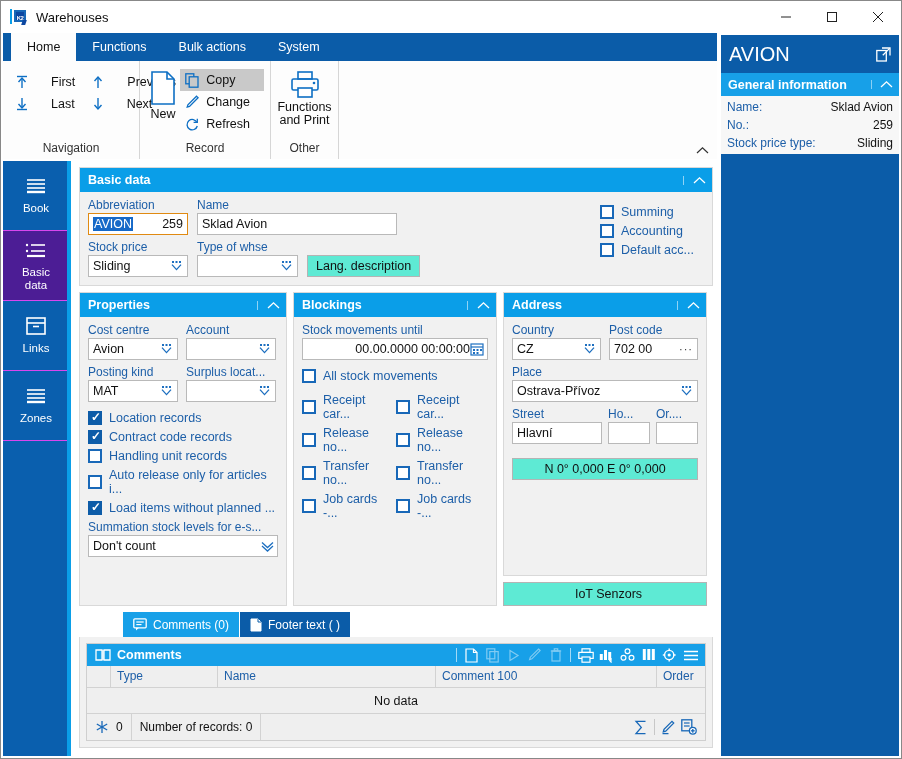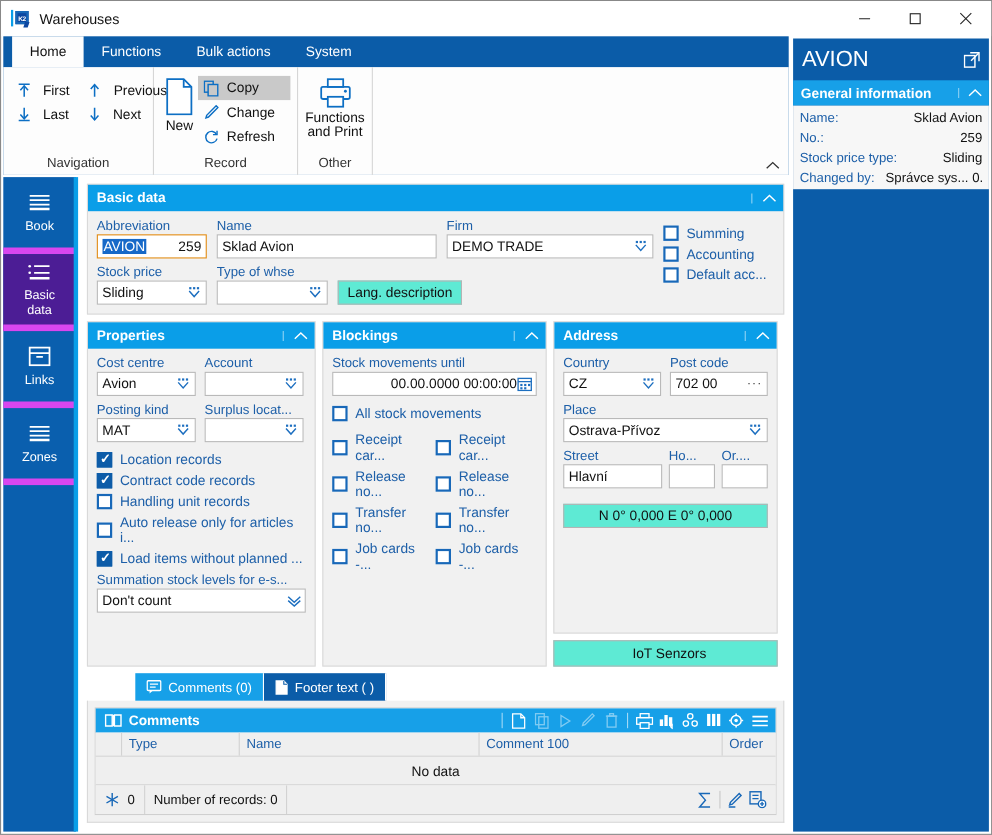--- a/index.html
+++ b/index.html
@@ -28,34 +28,34 @@
   
   .ribbon { background:#0b5ca8; height:126px; position:relative; }
   .ribbon-tabs { display:flex; height:28px; padding-left:8px; }
   .rtab { height:28px; padding:0 16px; display:flex; align-items:center; color:#fff; font-size:12.5px; }
   .rtab.active { background:#fdfdfd; color:#111; }
   .ribbon-body { position:absolute; left:0; right:0; top:28px; bottom:0; background:#fdfdfd; display:flex; }
   .rgroup { position:relative; height:98px; border-right:1px solid #d6d6d6; display:flex; flex-direction:column; }
   .rgroup-content { flex:1; display:flex; align-items:flex-start; padding:6px 6px 0 6px; }
   .rgroup-label { height:20px; text-align:center; font-size:12px; color:#333; line-height:18px; }
   .nav-col { display:flex; flex-direction:column; justify-content:center; padding-top:4px; }
-  .nav-item { display:flex; align-items:center; gap:10px; padding:3px 10px 3px 6px; font-size:12.5px; color:#111; }
+  .nav-item { display:flex; align-items:center; gap:22px; padding:3px 10px 3px 6px; font-size:12.5px; color:#111; }
   .nav-ico { width:14px; height:16px; color:#0d6fc4; display:flex; align-items:center; justify-content:center; }
   .big-btn { width:60px; display:flex; flex-direction:column; align-items:center; justify-content:flex-end;
              padding-top:4px; gap:2px; font-size:12.5px; color:#111; }
   .small-col { display:flex; flex-direction:column; padding-top:2px; }
   .small-btn { display:flex; align-items:center; gap:7px; padding:3px 14px 3px 5px; font-size:12.5px; color:#111; }
   .small-btn.hl { background:#c9c9c9; }
   .ribbon-collapse { position:absolute; right:8px; bottom:4px; color:#333; font-size:11px; }
 
   
   .rail { position:absolute; left:2px; top:160px; width:66px; bottom:2px; background:#0a5fae; }
   .rail-edge { position:absolute; left:66px; top:160px; width:4px; bottom:2px; background:#0a9ee8; }
   .rail-item { height:70px; display:flex; flex-direction:column; align-items:center; justify-content:center;
-               gap:6px; color:#fff; font-size:11.5px; border-bottom:6px solid #d946ef; text-align:center; line-height:13px; }
+               gap:6px; color:#fff; font-size:11.5px; border-bottom:1px solid #d946ef; text-align:center; line-height:13px; }
   .rail-item.active { background:#4c1d95; }
   .rail-ico { width:26px; height:20px; display:flex; align-items:center; justify-content:center; }
 
   
   .work { position:absolute; left:72px; top:160px; right:182px; bottom:2px; background:#fff; padding:6px 6px 0 6px; }
 
   .panel { border:1px solid #d9d9d9; background:#f1f1f1; }
   .panel-hdr { height:24px; background:#0a9ee8; color:#fff; font-weight:bold; font-size:12.5px;
                display:flex; align-items:center; padding-left:8px; }
   .panel-hdr .chev { margin-left:auto; margin-right:6px; font-weight:normal; font-size:13px;
@@ -351,34 +351,20 @@
                 <span class="val"><span class="sel-text">AVION</span></span>
                 <span>259</span>
               </div>
             </div>
             <div style="width:200px;">
               <span class="fld-label">Name</span>
               <div class="inp">
                 <span class="val">Sklad Avion</span>
               </div>
             </div>
-            <div style="width:188px;">
-              <span class="fld-label">Firm</span>
-              <div class="inp">
-                <span class="val">DEMO TRADE</span>
-                <span class="dd-glyph">
-                  <svg width="13" height="12" viewBox="0 0 13 12">
-                      <rect x="2" y="1" width="2" height="2" fill="#1d6fc0"></rect>
-                      <rect x="5.5" y="1" width="2" height="2" fill="#1d6fc0"></rect>
-                      <rect x="9" y="1" width="2" height="2" fill="#1d6fc0"></rect>
-                      <polyline points="2,4.6 6.5,9.6 11,4.6" fill="none" stroke="#1d6fc0" stroke-width="1.3"></polyline>
-                    </svg>
-                </span>
-              </div>
-            </div>
           </div>
           <div style="display:flex; gap:9px; margin-top:5px;">
             <div style="width:100px;">
               <span class="fld-label">Stock price</span>
               <div class="inp">
                 <span class="val">Sliding</span>
                 <span class="dd-glyph">
                   <svg width="13" height="12" viewBox="0 0 13 12">
                       <rect x="2" y="1" width="2" height="2" fill="#1d6fc0"></rect>
                       <rect x="5.5" y="1" width="2" height="2" fill="#1d6fc0"></rect>
@@ -873,20 +859,16 @@
         <span class="v">Sklad Avion</span>
       </div>
       <div class="side-row">
         <span class="k">No.:</span>
         <span class="v">259</span>
       </div>
       <div class="side-row">
         <span class="k">Stock price type:</span>
         <span class="v">Sliding</span>
       </div>
-      <div class="side-row wide">
-        <span class="k">Changed by:</span>
-        <span class="v">Správce sys... 0.</span>
-      </div>
     </div>
   </div>
 
 </div>
 
 </body></html>

